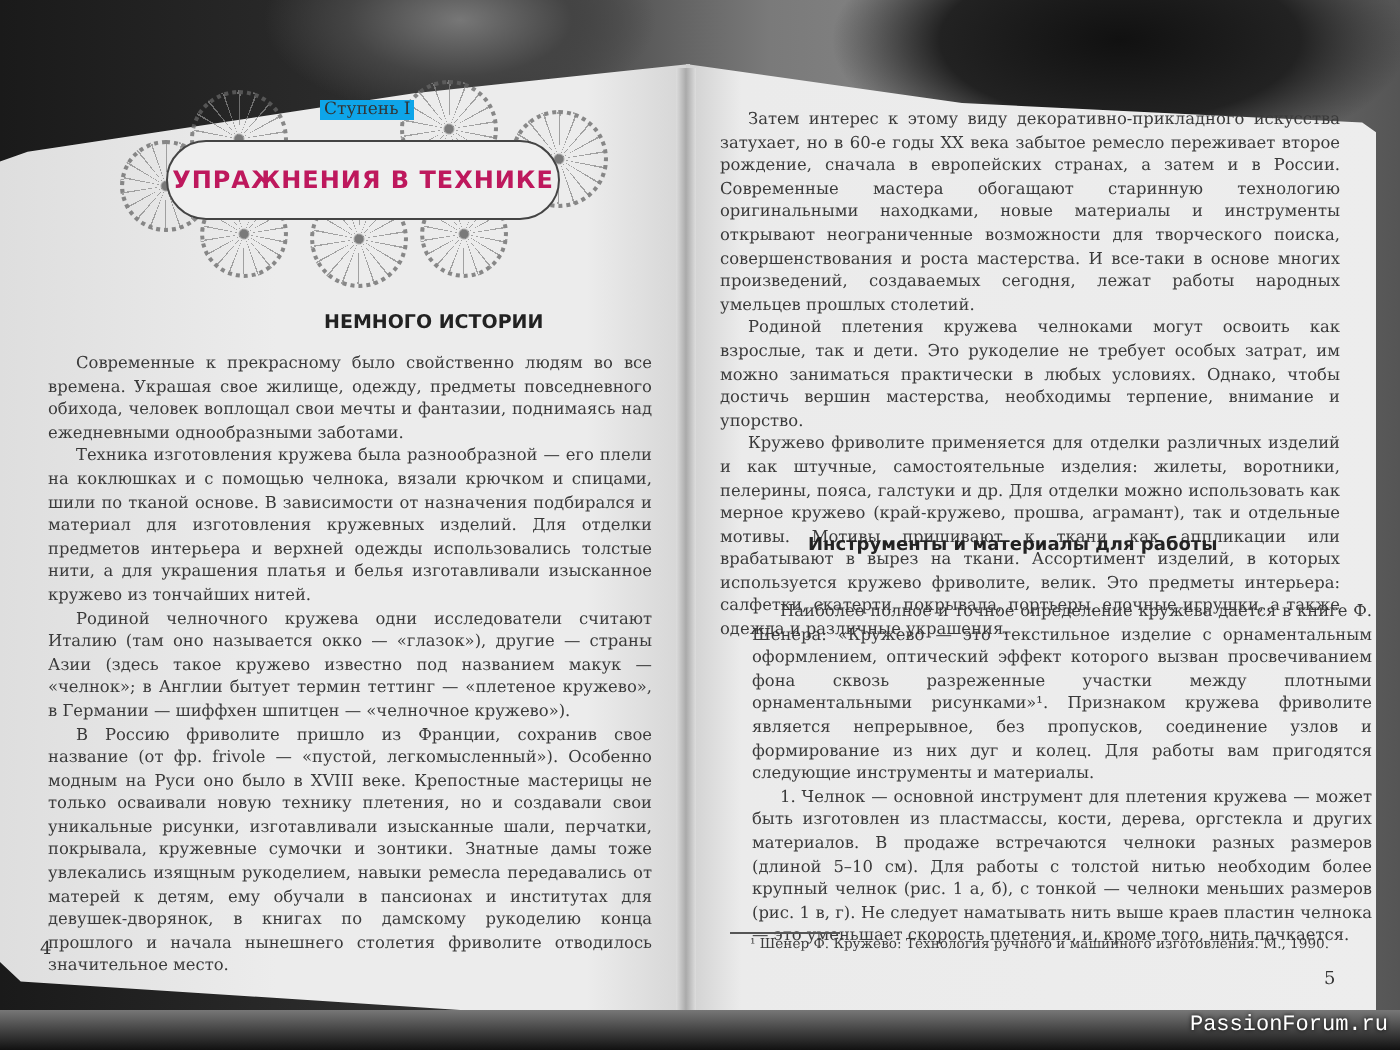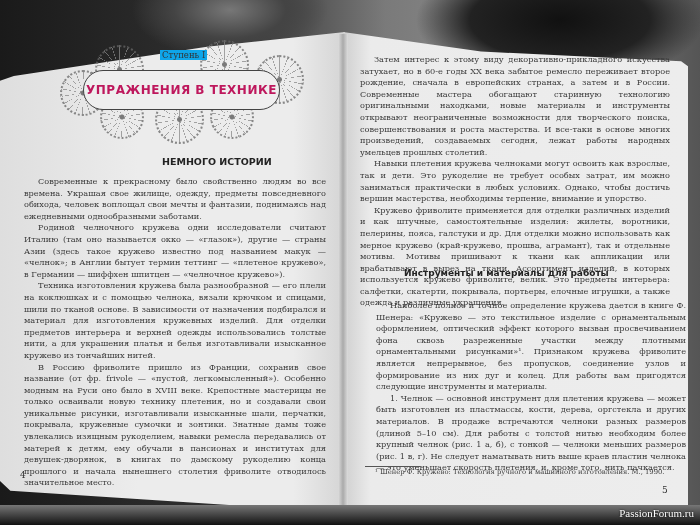--- a/index.html
+++ b/index.html
@@ -30,21 +30,21 @@
           repeating-conic-gradient(#888 0 2deg,transparent 2deg 20deg);
         border:2px dotted #666;opacity:.75;}
   .banner{position:absolute;left:18px;top:30px;width:195px;height:38px;border-radius:20px;
           border:1.5px solid #444;background:#efefef;display:flex;align-items:center;justify-content:center;}
   .banner-title{font-family:"DejaVu Sans",sans-serif;font-weight:bold;font-size:12px;letter-spacing:.5px;color:#be185d;}
   .step{position:absolute;left:95px;top:10px;font-size:8.5px;color:#333;background:#0ea5e9;padding:0 2px;}
   .h2{position:absolute;font-family:"DejaVu Sans",sans-serif;font-weight:bold;font-size:9.5px;color:#222;}
   .pagenum{position:absolute;font-size:9px;color:#333;}
   .footnote-rule{position:absolute;left:365px;top:466px;width:55px;height:1px;background:#555;}
   .footnote{position:absolute;left:375px;top:468px;font-size:6.8px;color:#3a3a3a;}
-  .watermark{position:absolute;right:6px;bottom:6px;font-family:Liberation Serif, serif;
+  .watermark{position:absolute;right:6px;bottom:6px;font-family:Liberation Mono, monospace;
              font-size:11px;color:#fff;text-shadow:0 0 2px #000;}
 </style>
 </head>
 <body>
 
 <div class="bg"></div>
 
 <div class="page left"></div>
 <div class="page right"></div>
 <div class="gutter"></div>
@@ -60,29 +60,29 @@
   <div class="banner">
     <span class="banner-title">УПРАЖНЕНИЯ В ТЕХНИКЕ</span>
   </div>
   <span class="step">Ступень I</span>
 </div>
 
 <div class="h2" style="left:122px;top:156px;margin-left:40px;">НЕМНОГО ИСТОРИИ</div>
 
 <div class="text" style="position:absolute;left:24px;top:176px;width:302px;">
   <p>Современные к прекрасному было свойственно людям во все времена. Украшая свое жилище, одежду, предметы повседневного обихода, человек воплощал свои мечты и фантазии, поднимаясь над ежедневными однообразными заботами.</p>
+  <p>Техника изготовления кружева была разнообразной — его плели на коклюшках и с помощью челнока, вязали крючком и спицами, шили по тканой основе. В зависимости от назначения подбирался и материал для изготовления кружевных изделий. Для отделки предметов интерьера и верхней одежды использовались толстые нити, а для украшения платья и белья изготавливали изысканное кружево из тончайших нитей.</p>
   <p>Родиной челночного кружева одни исследователи считают Италию (там оно называется окко — «глазок»), другие — страны Азии (здесь такое кружево известно под названием макук — «челнок»; в Англии бытует термин теттинг — «плетеное кружево», в Германии — шиффхен шпитцен — «челночное кружево»).</p>
-  <p>Техника изготовления кружева была разнообразной — его плели на коклюшках и с помощью челнока, вязали крючком и спицами, шили по тканой основе. В зависимости от назначения подбирался и материал для изготовления кружевных изделий. Для отделки предметов интерьера и верхней одежды использовались толстые нити, а для украшения платья и белья изготавливали изысканное кружево из тончайших нитей.</p>
   <p>В Россию фриволите пришло из Франции, сохранив свое название (от фр. frivole — «пустой, легкомысленный»). Особенно модным на Руси оно было в XVIII веке. Крепостные мастерицы не только осваивали новую технику плетения, но и создавали свои уникальные рисунки, изготавливали изысканные шали, перчатки, покрывала, кружевные сумочки и зонтики. Знатные дамы тоже увлекались изящным рукоделием, навыки ремесла передавались от матерей к детям, ему обучали в пансионах и институтах для девушек-дворянок, в книгах по дамскому рукоделию конца прошлого и начала нынешнего столетия фриволите отводилось значительное место.</p>
 </div>
 <div class="pagenum" style="left:20px;top:470px;">4</div>
 
 <div class="text" style="position:absolute;left:360px;top:54px;width:310px;">
   <p>Затем интерес к этому виду декоративно-прикладного искусства затухает, но в 60-е годы XX века забытое ремесло переживает второе рождение, сначала в европейских странах, а затем и в России. Современные мастера обогащают старинную технологию оригинальными находками, новые материалы и инструменты открывают неограниченные возможности для творческого поиска, совершенствования и роста мастерства. И все-таки в основе многих произведений, создаваемых сегодня, лежат работы народных умельцев прошлых столетий.</p>
-  <p>Навыки плетения кружева челноками могут освоить как взрослые, так и дети. Это рукоделие не требует особых затрат, им можно заниматься практически в любых условиях. Однако, чтобы достичь вершин мастерства, необходимы терпение, внимание и упорство.</p>
+  <p>Родиной плетения кружева челноками могут освоить как взрослые, так и дети. Это рукоделие не требует особых затрат, им можно заниматься практически в любых условиях. Однако, чтобы достичь вершин мастерства, необходимы терпение, внимание и упорство.</p>
   <p>Кружево фриволите применяется для отделки различных изделий и как штучные, самостоятельные изделия: жилеты, воротники, пелерины, пояса, галстуки и др. Для отделки можно использовать как мерное кружево (край-кружево, прошва, аграмант), так и отдельные мотивы. Мотивы пришивают к ткани как аппликации или врабатывают в вырез на ткани. Ассортимент изделий, в которых используется кружево фриволите, велик. Это предметы интерьера: салфетки, скатерти, покрывала, портьеры, елочные игрушки, а также одежда и различные украшения.</p>
 </div>
 
 <div class="h2" style="left:404px;top:268px;font-weight:bold;font-size:9px;">Инструменты и материалы для работы</div>
 
 <div class="text" style="position:absolute;left:376px;top:285px;width:310px;margin-top:15px;">
   <p>Наиболее полное и точное определение кружева дается в книге Ф. Шенера: «Кружево — это текстильное изделие с орнаментальным оформлением, оптический эффект которого вызван просвечиванием фона сквозь разреженные участки между плотными орнаментальными рисунками»¹. Признаком кружева фриволите является непрерывное, без пропусков, соединение узлов и формирование из них дуг и колец. Для работы вам пригодятся следующие инструменты и материалы.</p>
   <p>1. Челнок — основной инструмент для плетения кружева — может быть изготовлен из пластмассы, кости, дерева, оргстекла и других материалов. В продаже встречаются челноки разных размеров (длиной 5–10 см). Для работы с толстой нитью необходим более крупный челнок (рис. 1 а, б), с тонкой — челноки меньших размеров (рис. 1 в, г). Не следует наматывать нить выше краев пластин челнока — это уменьшает скорость плетения, и, кроме того, нить пачкается.</p>
 </div>
 

